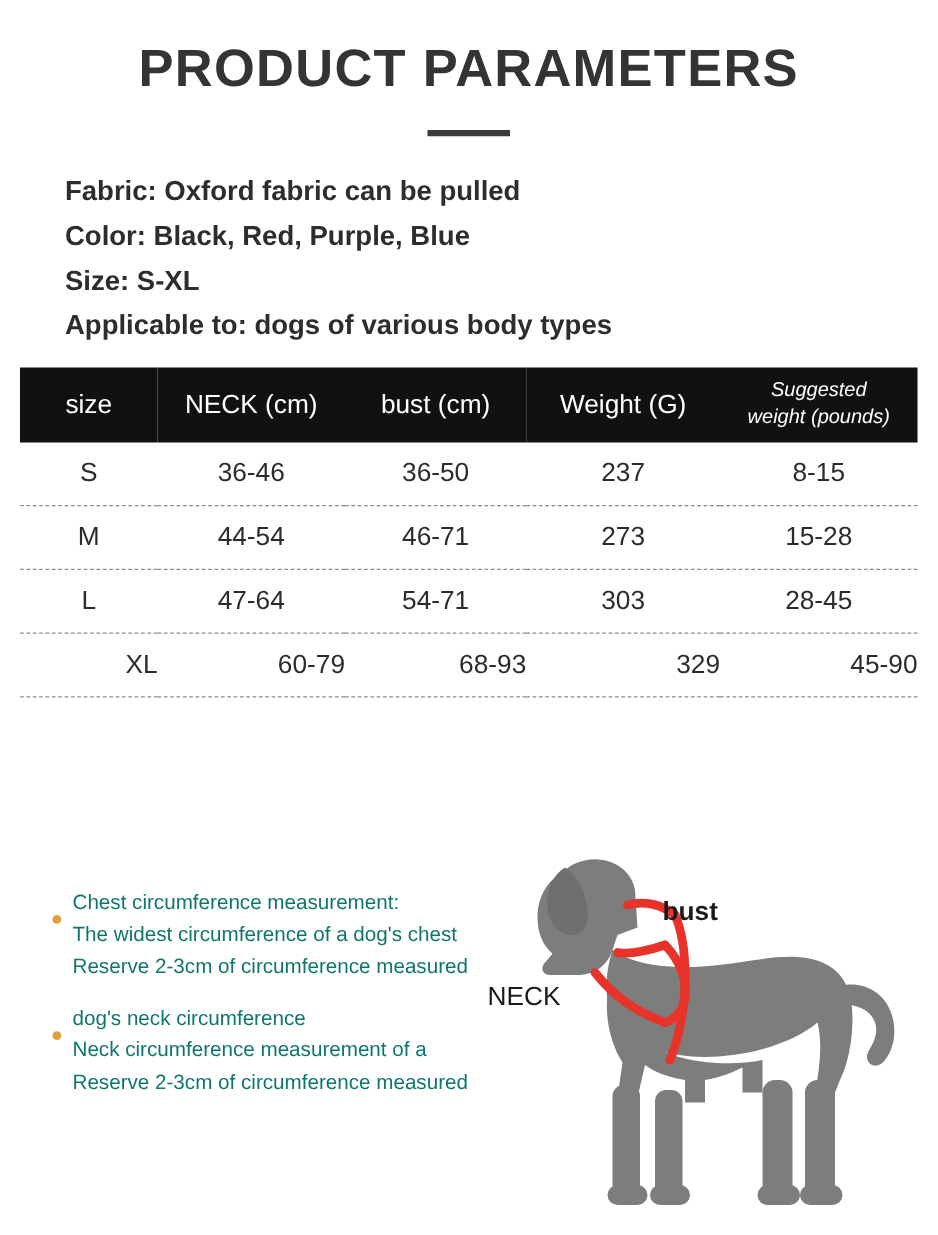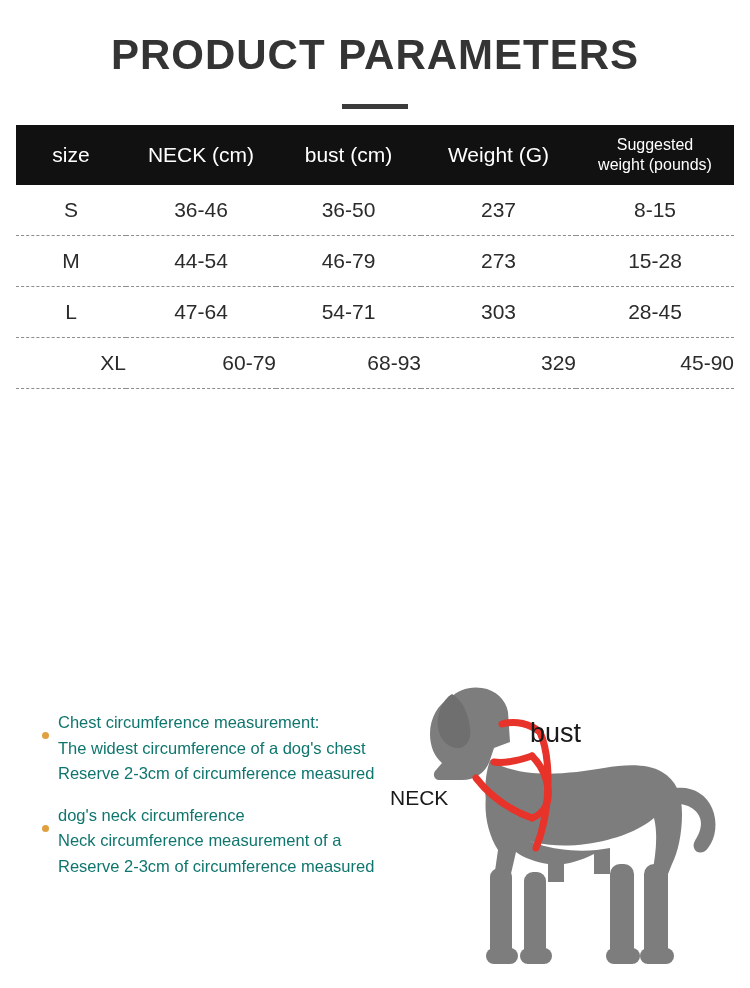--- a/index.html
+++ b/index.html
@@ -74,21 +74,21 @@
     padding: 0;
   }
   table.size-table tbody tr:last-child td {
     border-bottom: 1px dashed #8d8d8d;
     text-align: right;
   }
   .col-size { width: 110px; }
   .col-neck { width: 150px; }
   .col-bust { width: 145px; }
   .col-weight { width: 155px; }
-  .col-sug { width: 158px; }
+  .col-sug { width: 158px; font-style: italic; }
 
   .bottom {
     position: absolute;
     left: 0;
     top: 668px;
     width: 750px;
     height: 320px;
   }
   .notes {
     position: absolute;
@@ -117,41 +117,47 @@
     position: absolute;
     left: 390px;
     top: 0;
     width: 360px;
     height: 320px;
   }
   .label-bust {
     position: absolute;
     left: 140px;
     top: 50px;
-    font-size: 27px;
-    font-weight: normal;
+    font-size: 21px;
+    font-weight: bold;
     color: #1a1a1a;
   }
   .label-neck {
     position: absolute;
     left: 0px;
     top: 118px;
     font-size: 21px;
     font-weight: normal;
     color: #1a1a1a;
   }
 </style>
 </head>
 <body>
 
 <div class="page">
 
   <div class="title">PRODUCT PARAMETERS</div>
   <div class="title-rule"></div>
 
+  <div class="specs">
+    <div>Fabric: Oxford fabric can be pulled</div>
+    <div>Color: Black, Red, Purple, Blue</div>
+    <div>Size: S-XL</div>
+    <div>Applicable to: dogs of various body types</div>
+  </div>
 
   <table class="size-table">
     <thead>
       <tr>
         <th class="col-size">size</th>
         <th class="col-neck">NECK (cm)</th>
         <th class="col-bust">bust (cm)</th>
         <th class="col-weight">Weight (G)</th>
         <th class="col-sug small">
           <span>Suggested</span><br>
@@ -163,21 +169,21 @@
       <tr>
         <td>S</td>
         <td>36-46</td>
         <td>36-50</td>
         <td>237</td>
         <td>8-15</td>
       </tr>
       <tr>
         <td>M</td>
         <td>44-54</td>
-        <td>46-79</td>
+        <td>46-71</td>
         <td>273</td>
         <td>15-28</td>
       </tr>
       <tr>
         <td>L</td>
         <td>47-64</td>
         <td>54-71</td>
         <td>303</td>
         <td>28-45</td>
       </tr>

